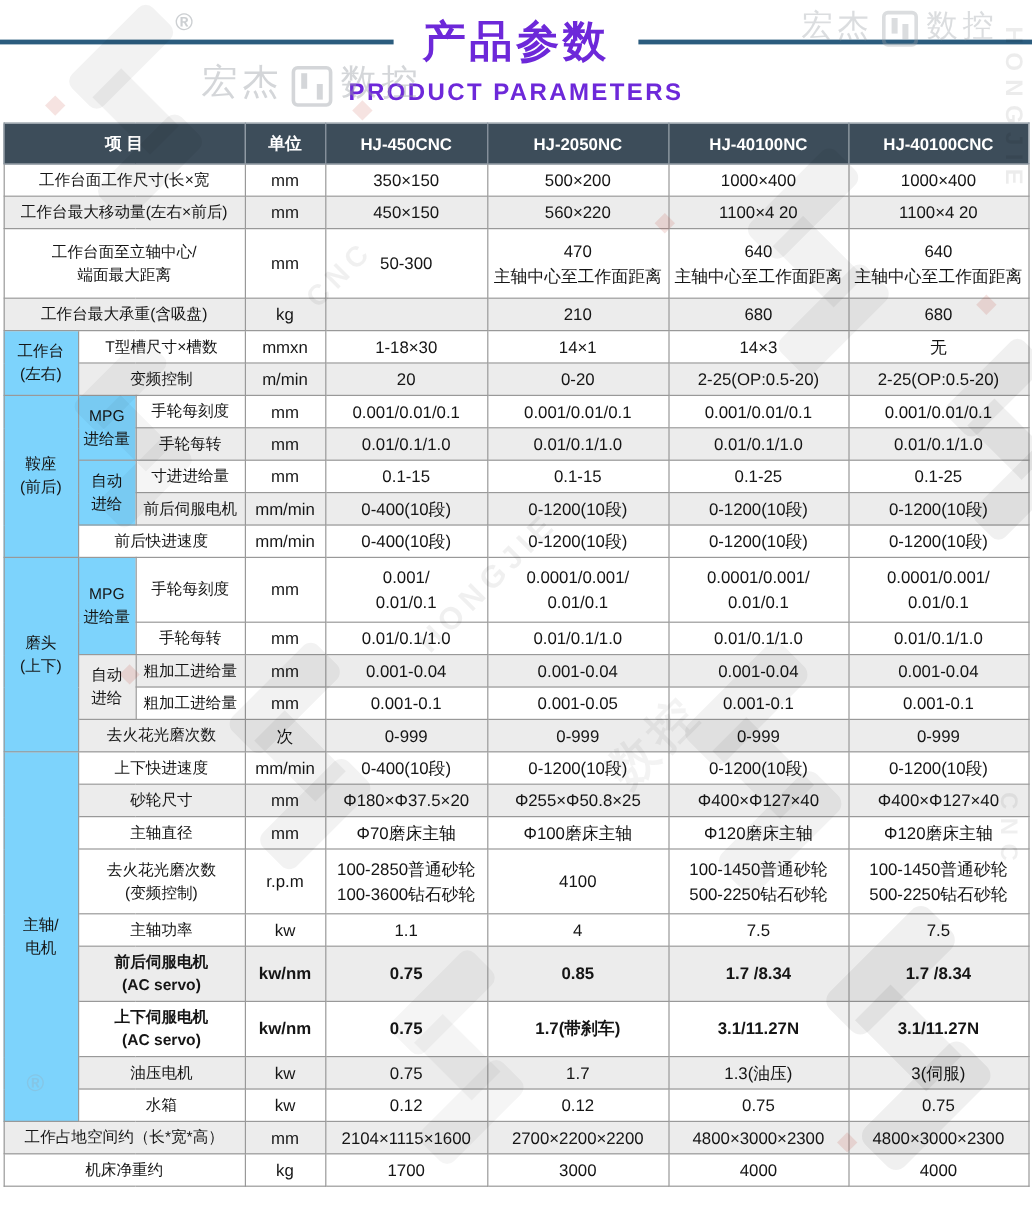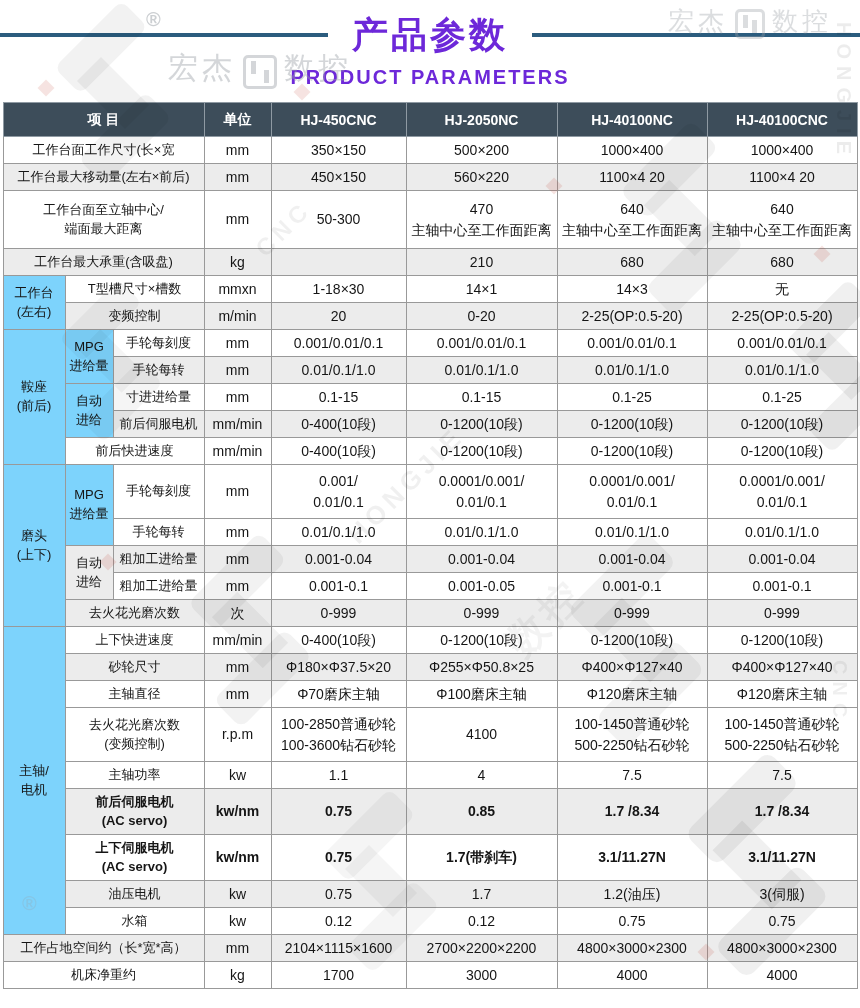--- a/index.html
+++ b/index.html
@@ -382,21 +382,21 @@
         <td class="val">0.75</td>
         <td class="val">1.7(带刹车)</td>
         <td class="val">3.1/11.27N</td>
         <td class="val">3.1/11.27N</td>
       </tr>
       <tr class="shade">
         <td colspan="2" class="lbl">油压电机</td>
         <td class="unit">kw</td>
         <td class="val">0.75</td>
         <td class="val">1.7</td>
-        <td class="val">1.2(油压)</td>
+        <td class="val">1.3(油压)</td>
         <td class="val">3(伺服)</td>
       </tr>
       <tr>
         <td colspan="2" class="lbl">水箱</td>
         <td class="unit">kw</td>
         <td class="val">0.12</td>
         <td class="val">0.12</td>
         <td class="val">0.75</td>
         <td class="val">0.75</td>
       </tr>

